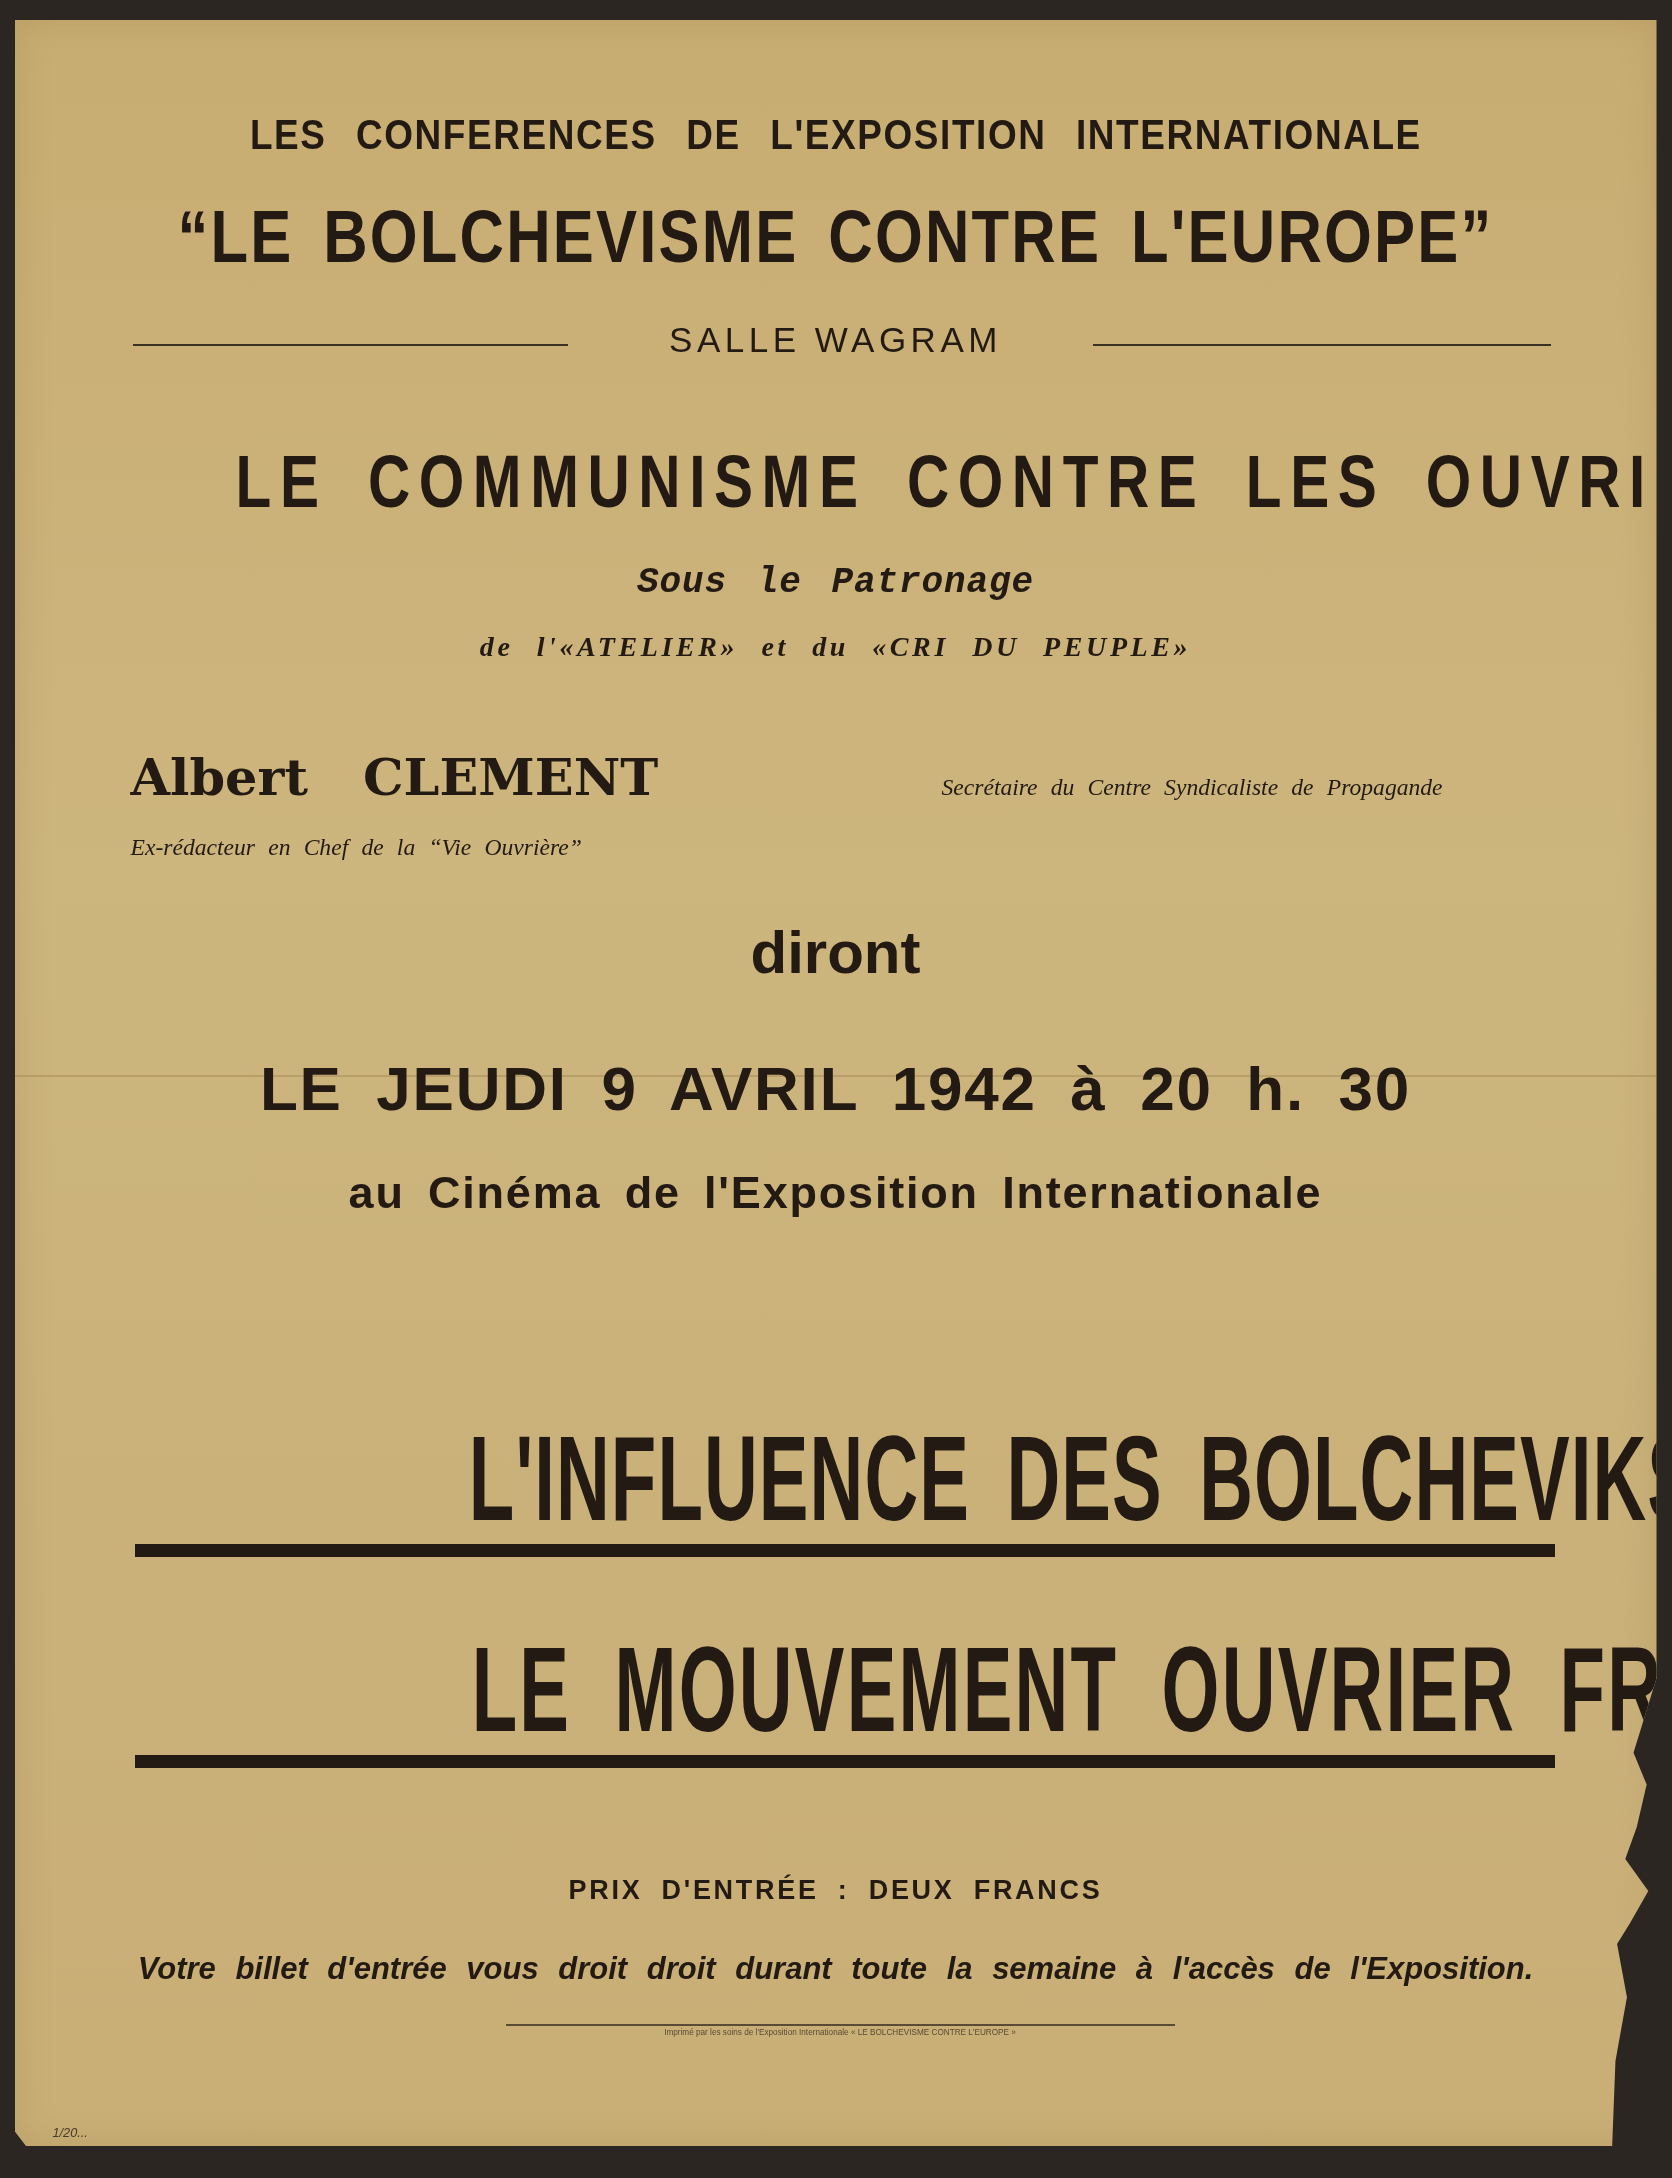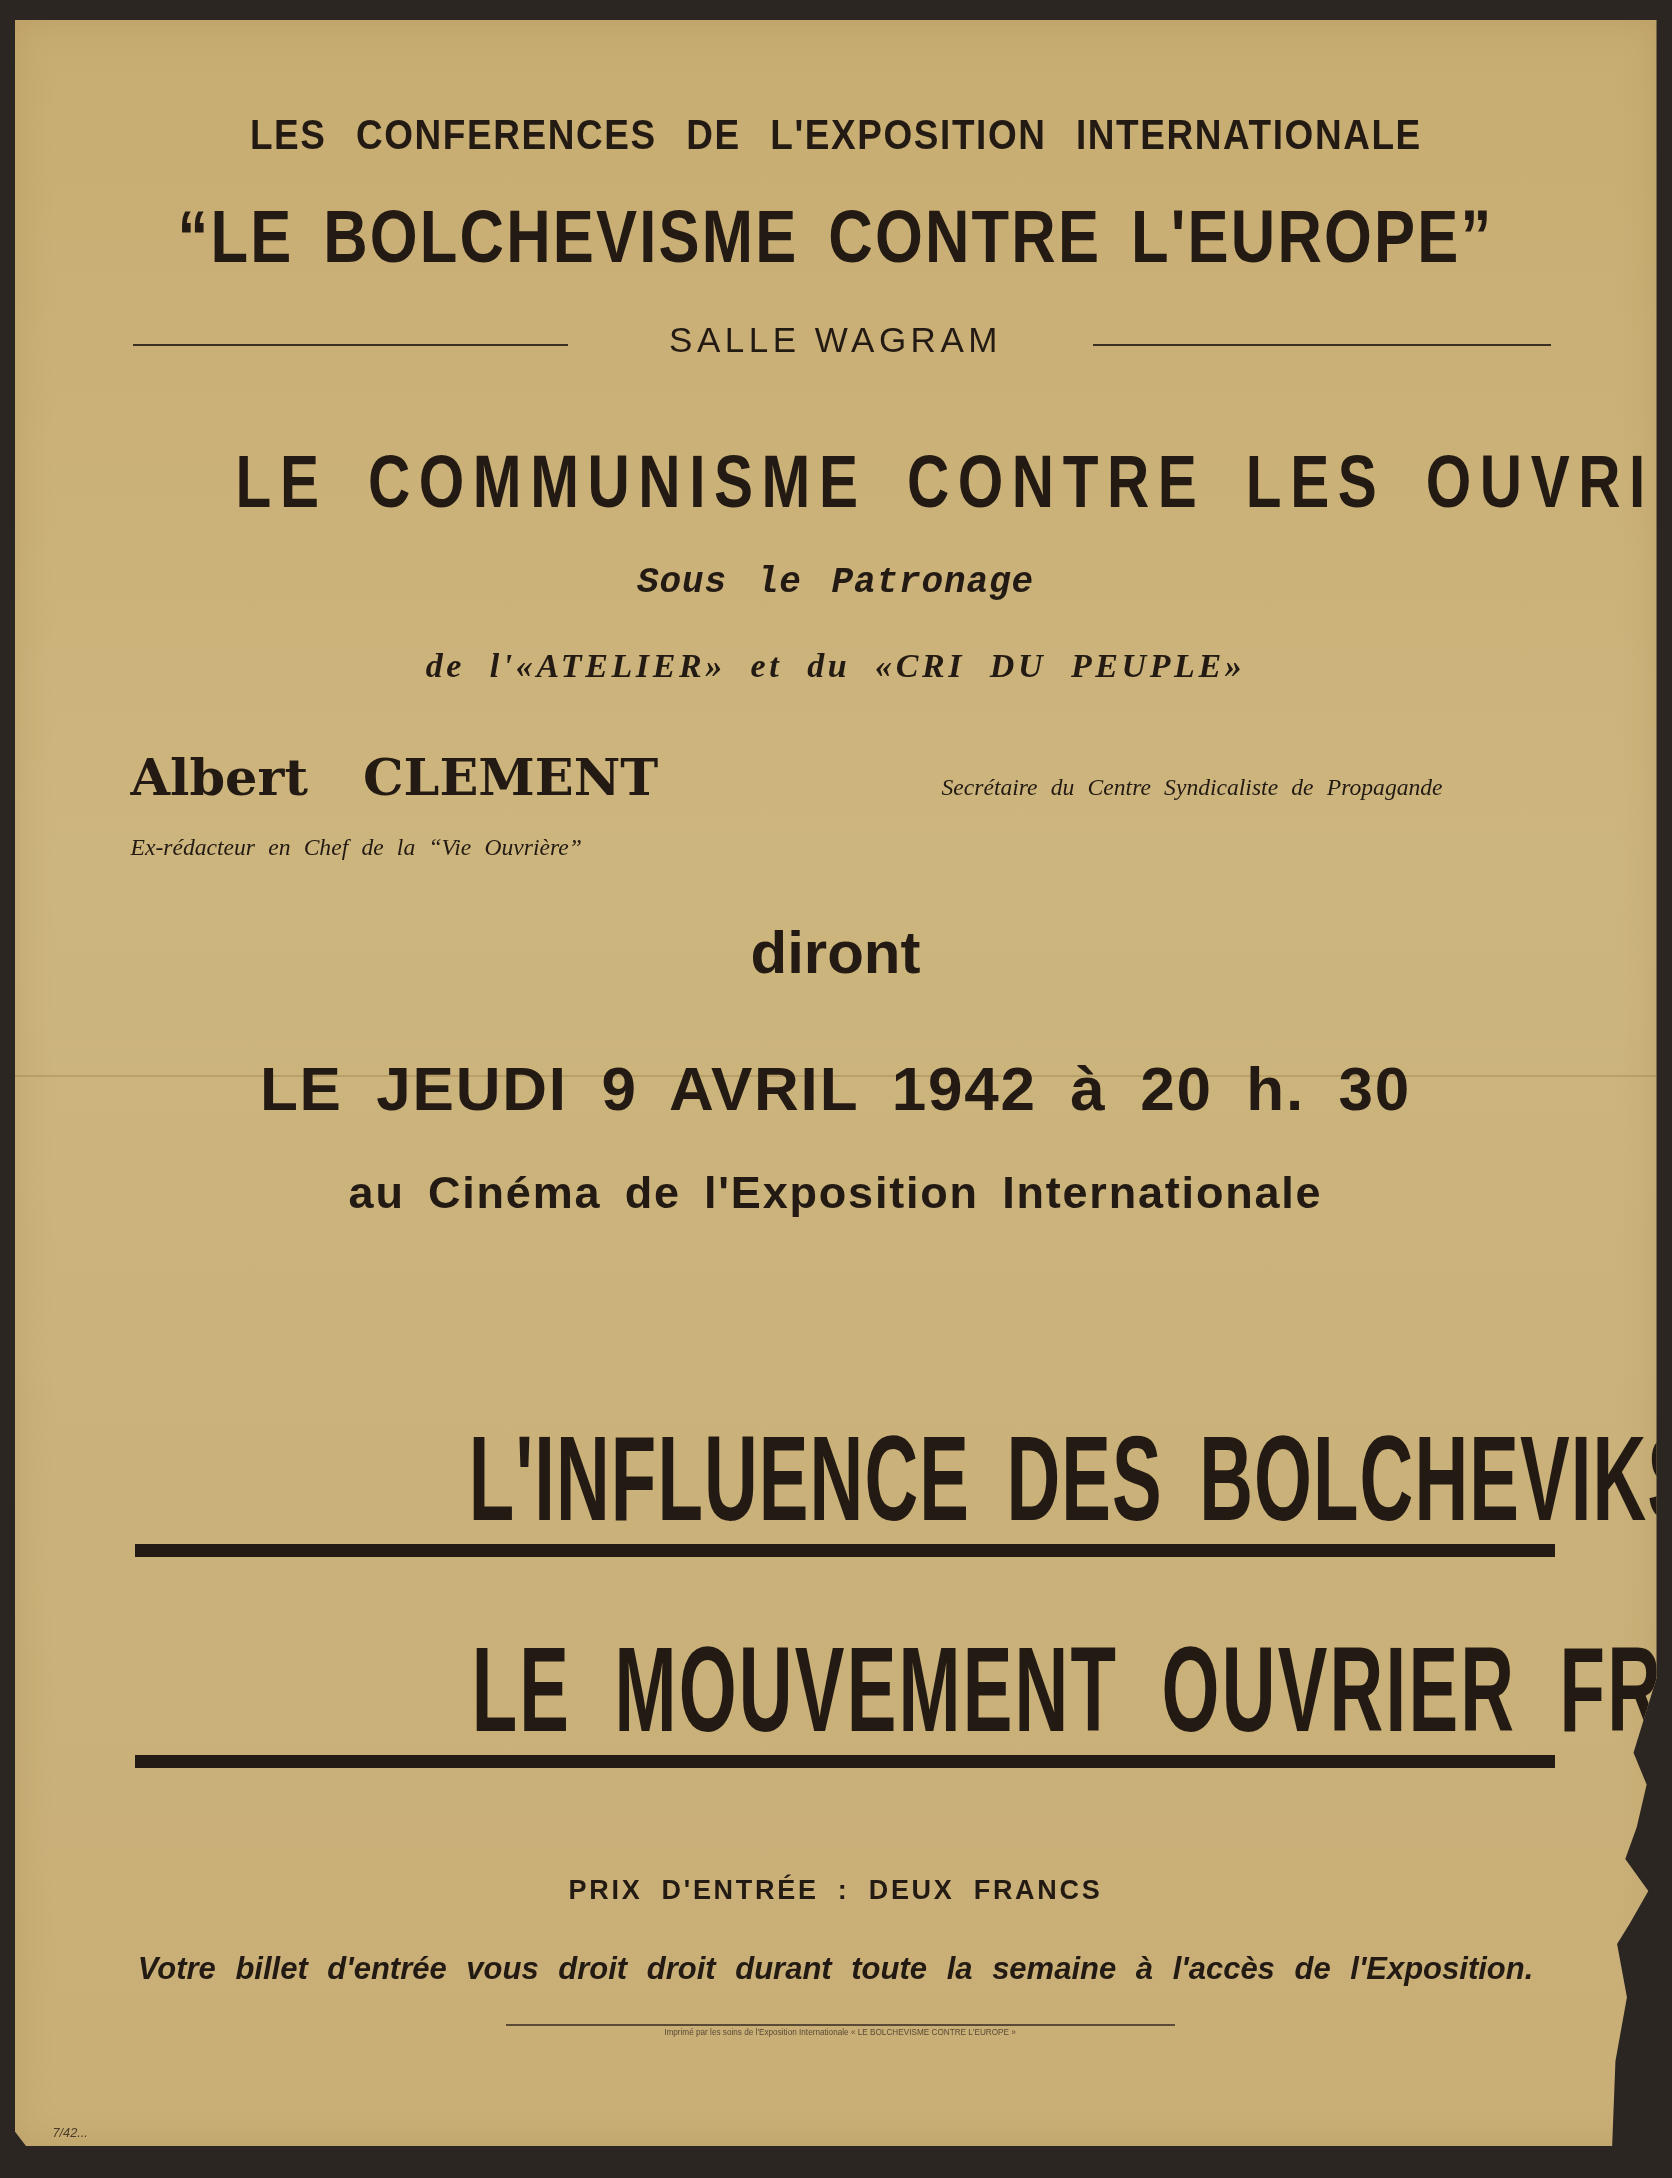--- a/index.html
+++ b/index.html
@@ -30,21 +30,21 @@
   .l2 .cond { transform: scaleX(0.82); }
   .l3 { top: 300px; height: 45px; }
   .l3 .rule { position: absolute; top: 23.6px; height: 2.7px; background: #3a3024; }
   .l3 .rule.left { left: 118px; width: 435px; }
   .l3 .rule.right { left: 1078px; width: 458px; }
   .l3 .txt { position: relative; font-size: 35px; letter-spacing: 4.5px; }
 
   .l4 { top: 418px; font-size: 75px; font-weight: bold; letter-spacing: 11px; word-spacing: 20px; }
   .l4 .cond { transform: scaleX(0.78); }
   .l5 { top: 542px; font-size: 36px; font-style: italic; font-weight: bold; font-family: Liberation Mono, monospace; letter-spacing: 0.9px; word-spacing: 7.3px; }
-  .l6 { top: 611px; font-size: 34px; font-style: italic; font-weight: bold; font-family: "Liberation Serif", serif; letter-spacing: 3.6px; word-spacing: 12.7px; margin-top: 16px; }
+  .l6 { top: 611px; font-size: 28px; font-style: italic; font-weight: bold; font-family: "Liberation Serif", serif; letter-spacing: 3.6px; word-spacing: 12.7px; }
 
   .speakers { position: absolute; top: 727px; left: 0; width: 100%; }
   .spk { position: absolute; }
   .spk.a { left: 116px; }
   .spk.b { left: 927px; }
   .spk .name { font-family: "DejaVu Serif", serif; font-weight: bold; font-size: 51px; white-space: nowrap; }
   .spk .first { margin-right: 55px; }
   .spk.b .last { letter-spacing: 5.5px; }
   .spk .role { margin-top: 27px; font-family: "Liberation Serif", serif; font-style: italic; font-size: 23.6px; white-space: nowrap; word-spacing: 7.3px; }
 
@@ -122,15 +122,15 @@
   <div class="hbar two"></div>
 
   <div class="line l15">PRIX D'ENTRÉE : DEUX FRANCS</div>
   <div class="line l16">Votre billet d'entrée vous droit droit durant toute la semaine à l'accès de l'Exposition.</div>
 
   <div class="imprint">
     <div class="rule"></div>
     <div class="txt">Imprimé par les soins de l'Exposition Internationale « LE BOLCHEVISME CONTRE L'EUROPE »</div>
   </div>
 
-  <div class="corner-mark">7/42...</div>
+  <div class="corner-mark">1/20...</div>
 </div>
 
 
 </body></html>

